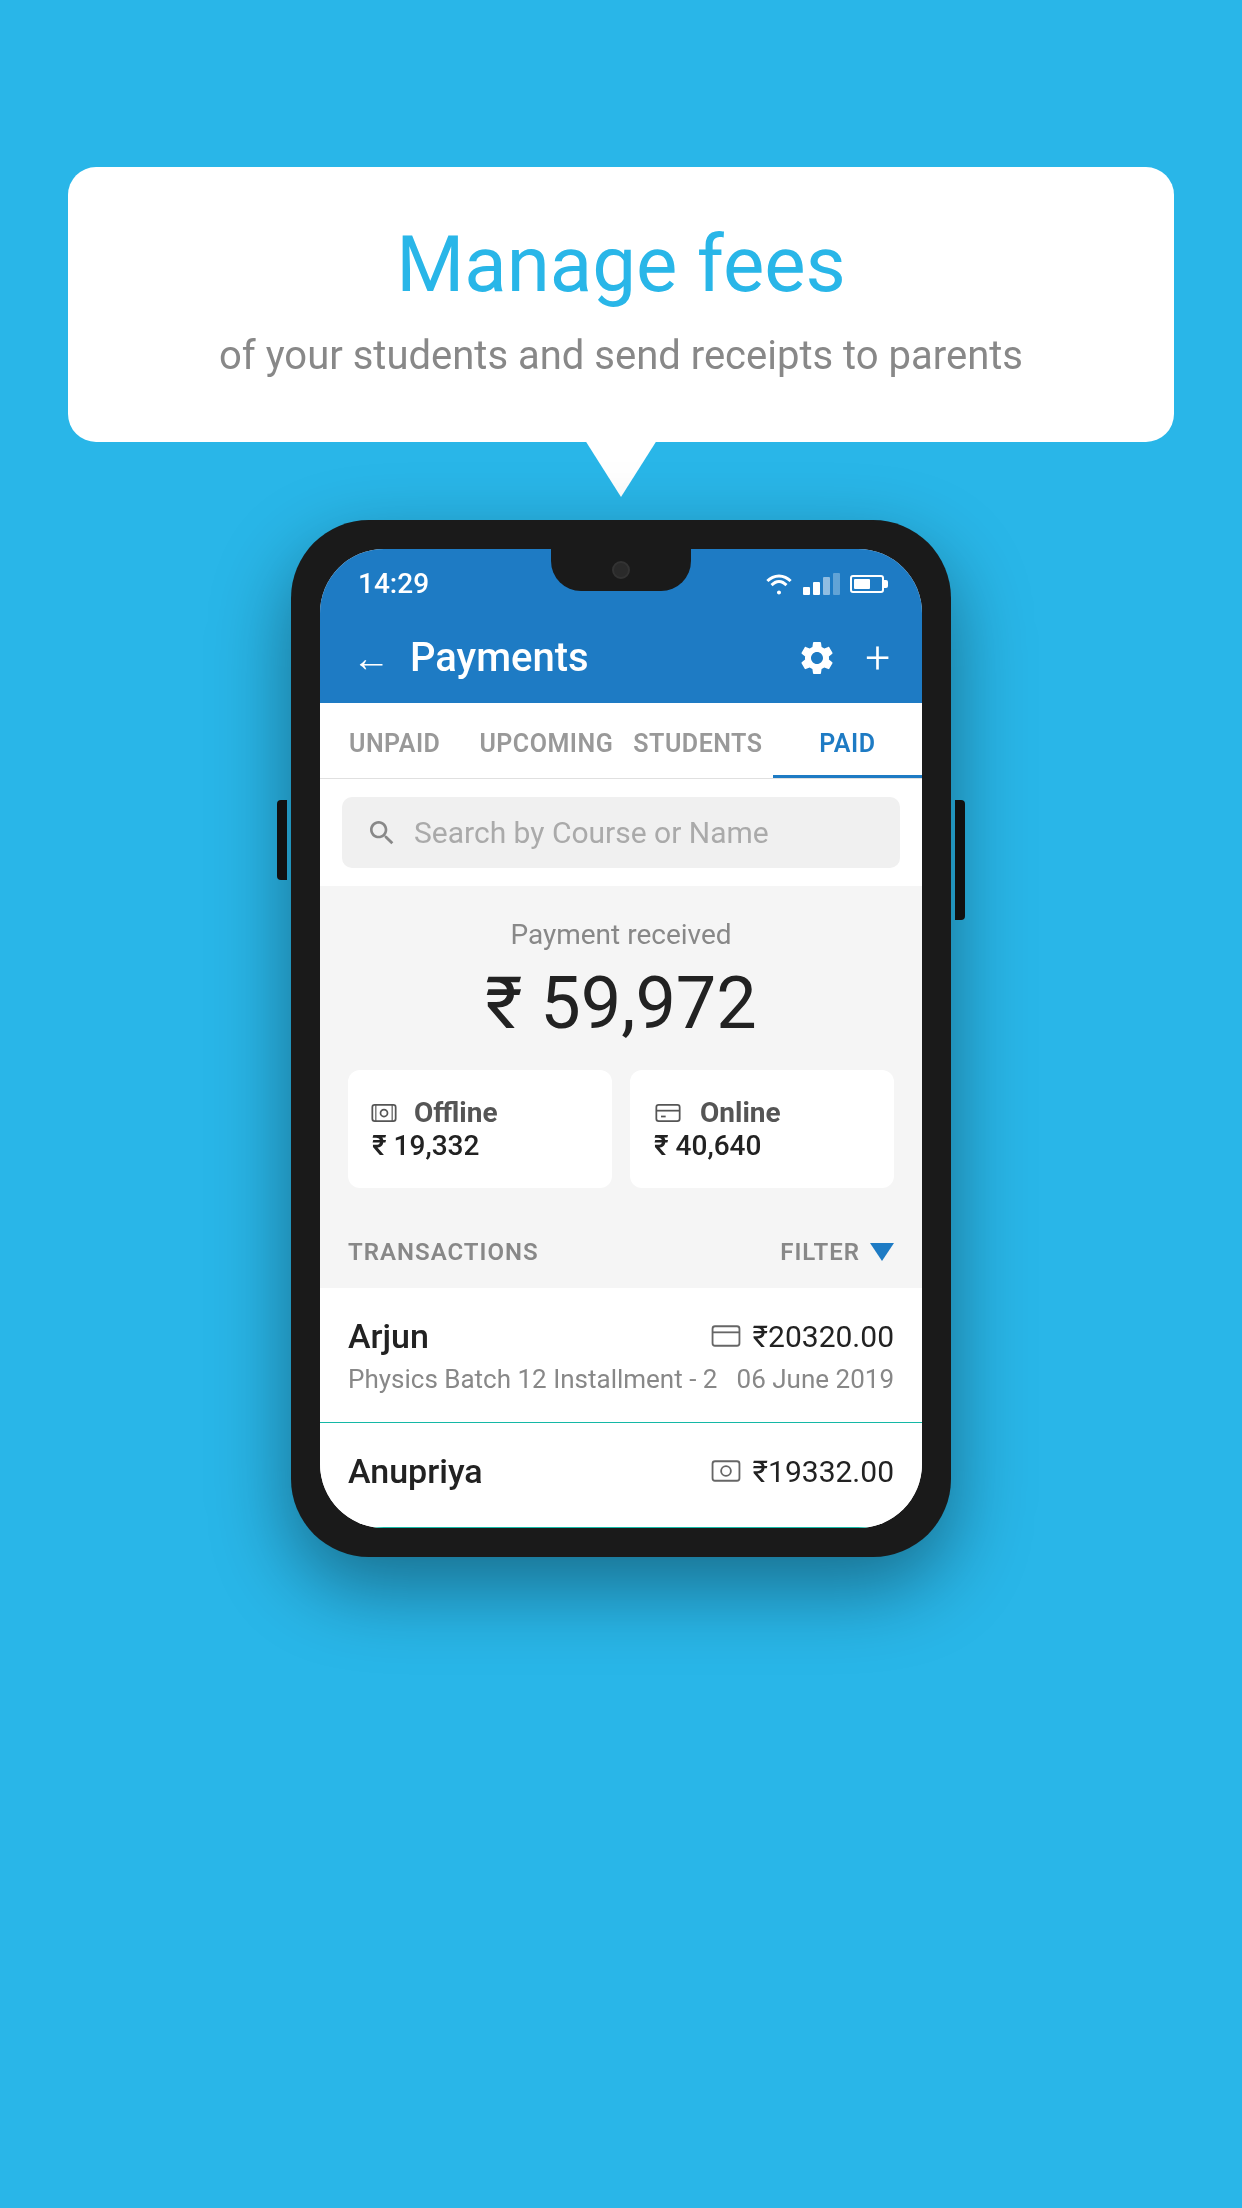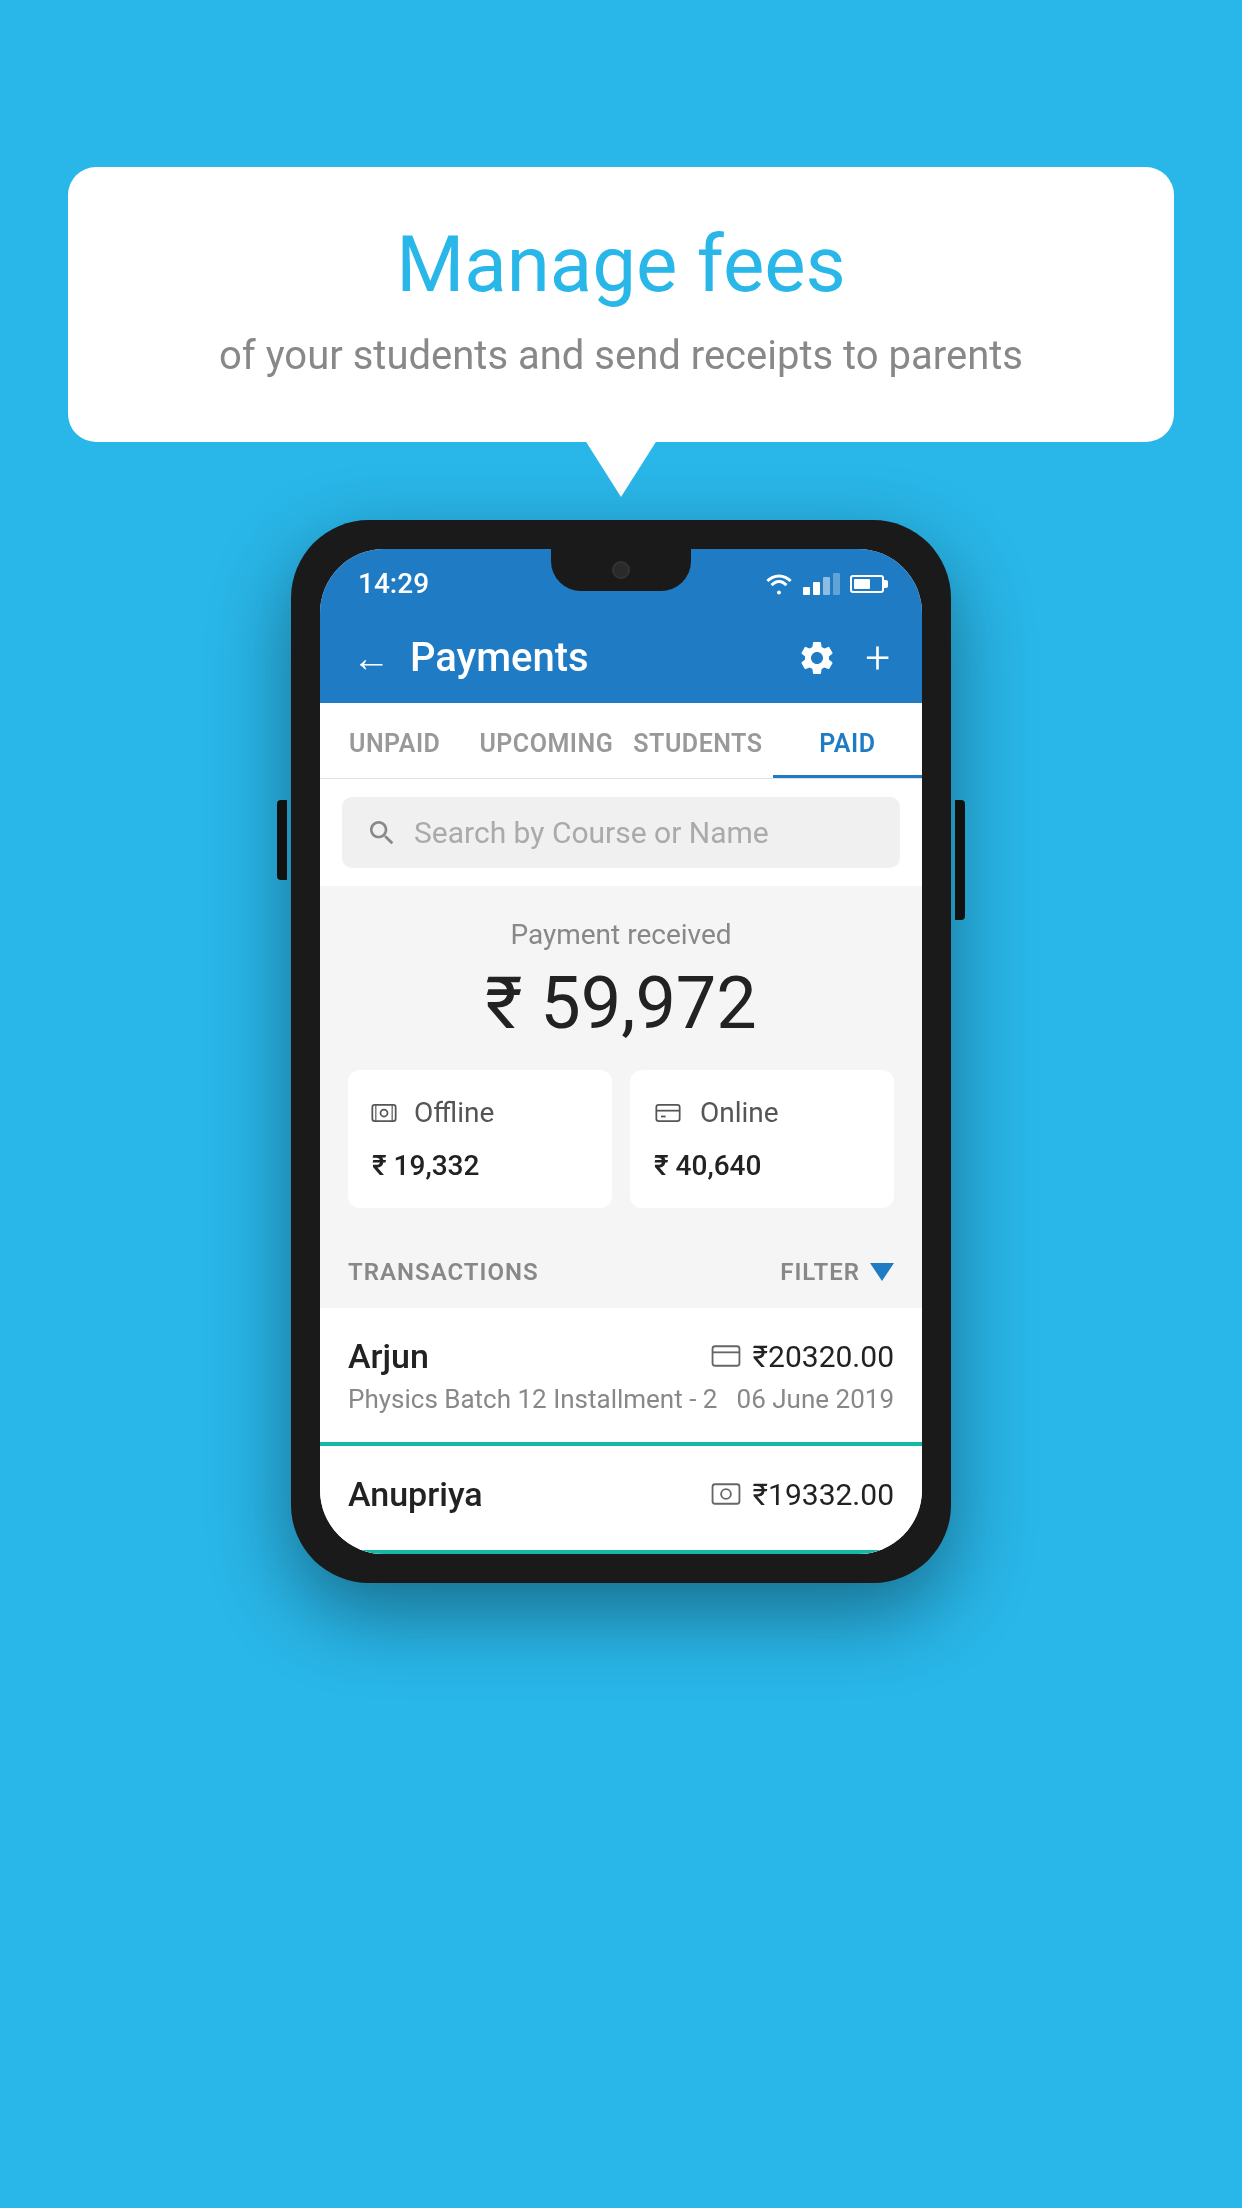--- a/index.html
+++ b/index.html
@@ -327,21 +327,22 @@
       background: white;
       border-radius: 12px;
       padding: 26px 20px;
       text-align: left;
     }
 
     .card-header {
       display: flex;
       align-items: center;
       gap: 14px;
-      margin-bottom: 20px;
+      margin-bottom: 0;
+      font-weight: bold;
     }
 
     .card-type {
       font-size: 28px;
       color: #555;
     }
 
     .card-amount {
       font-size: 28px;
       color: #222;
@@ -380,21 +381,21 @@
       height: 0;
       border-left: 12px solid transparent;
       border-right: 12px solid transparent;
       border-top: 18px solid #1e7bc4;
     }
 
     
     .transaction-row {
       background: white;
       padding: 28px 28px;
-      border-bottom: 4px solid #14b8a6;
+      border-bottom: 1px solid #14b8a6;
     }
 
     .transaction-top {
       display: flex;
       justify-content: space-between;
       align-items: center;
       margin-bottom: 8px;
     }
 
     .transaction-name {

